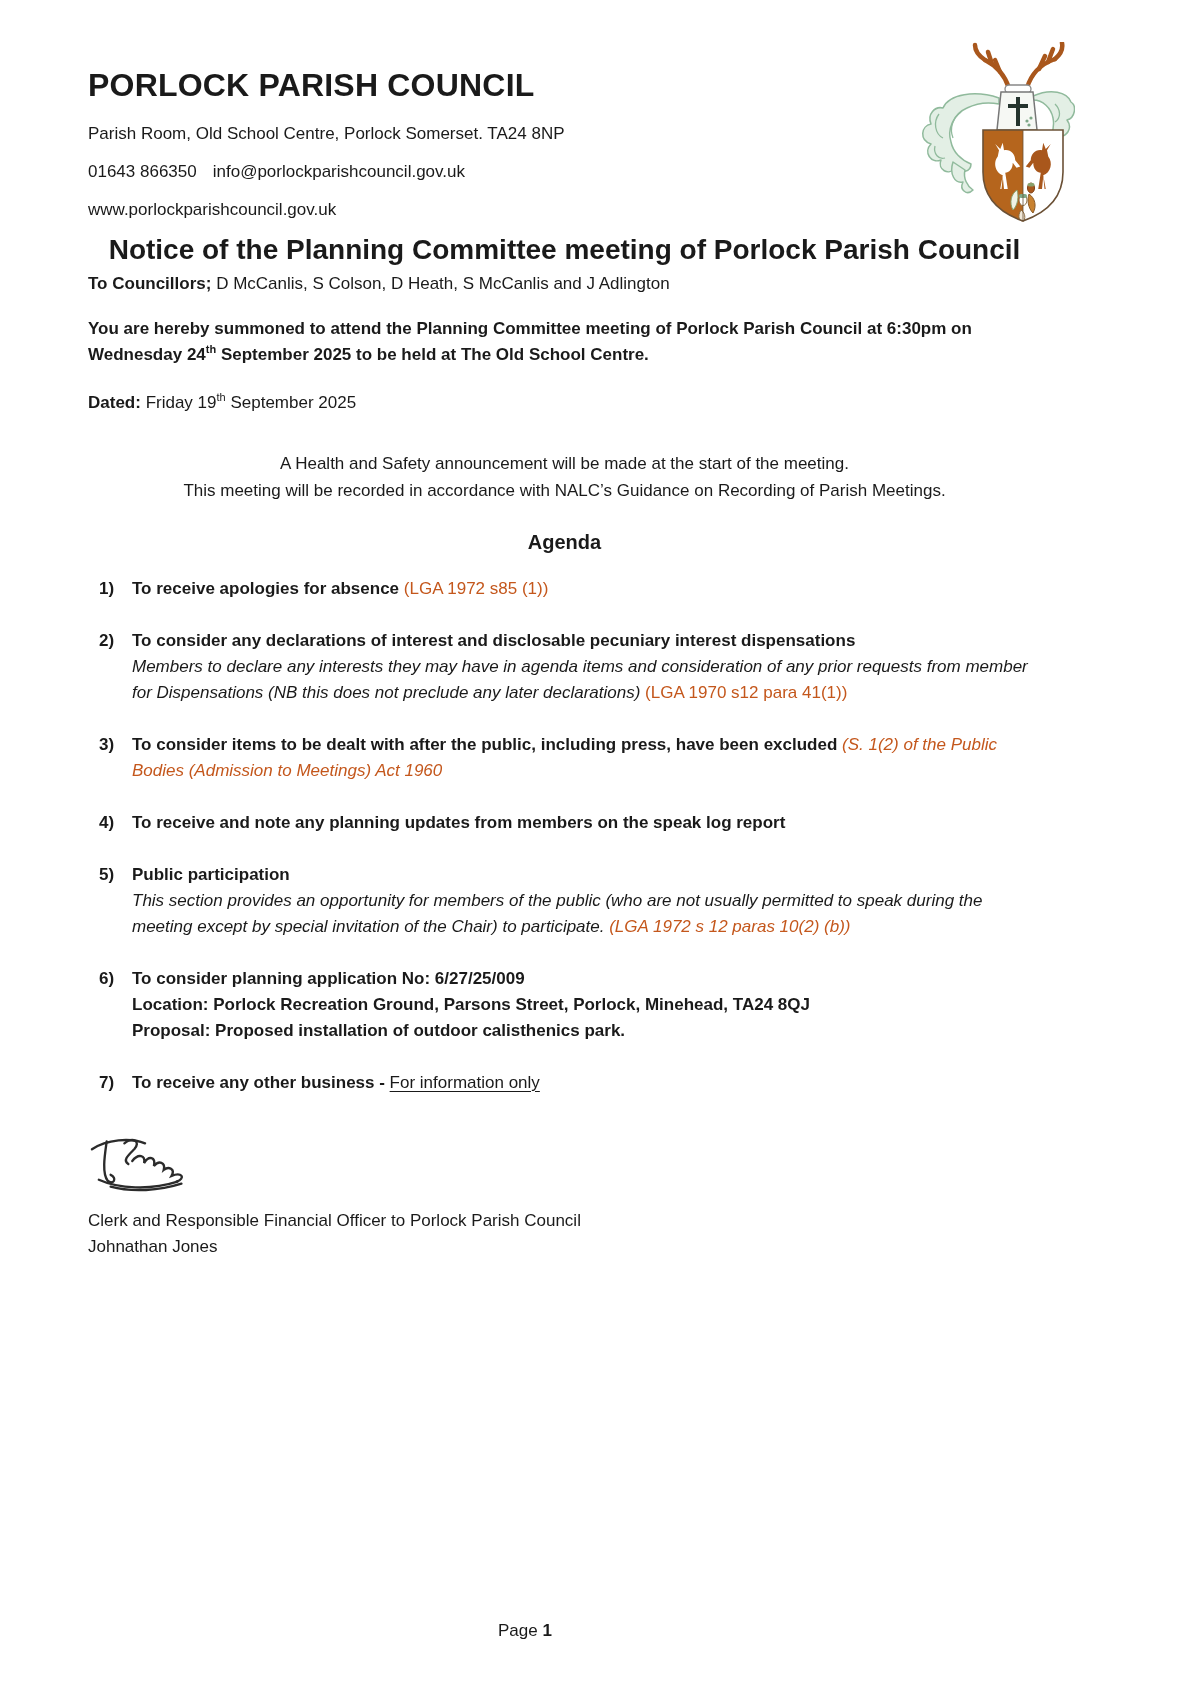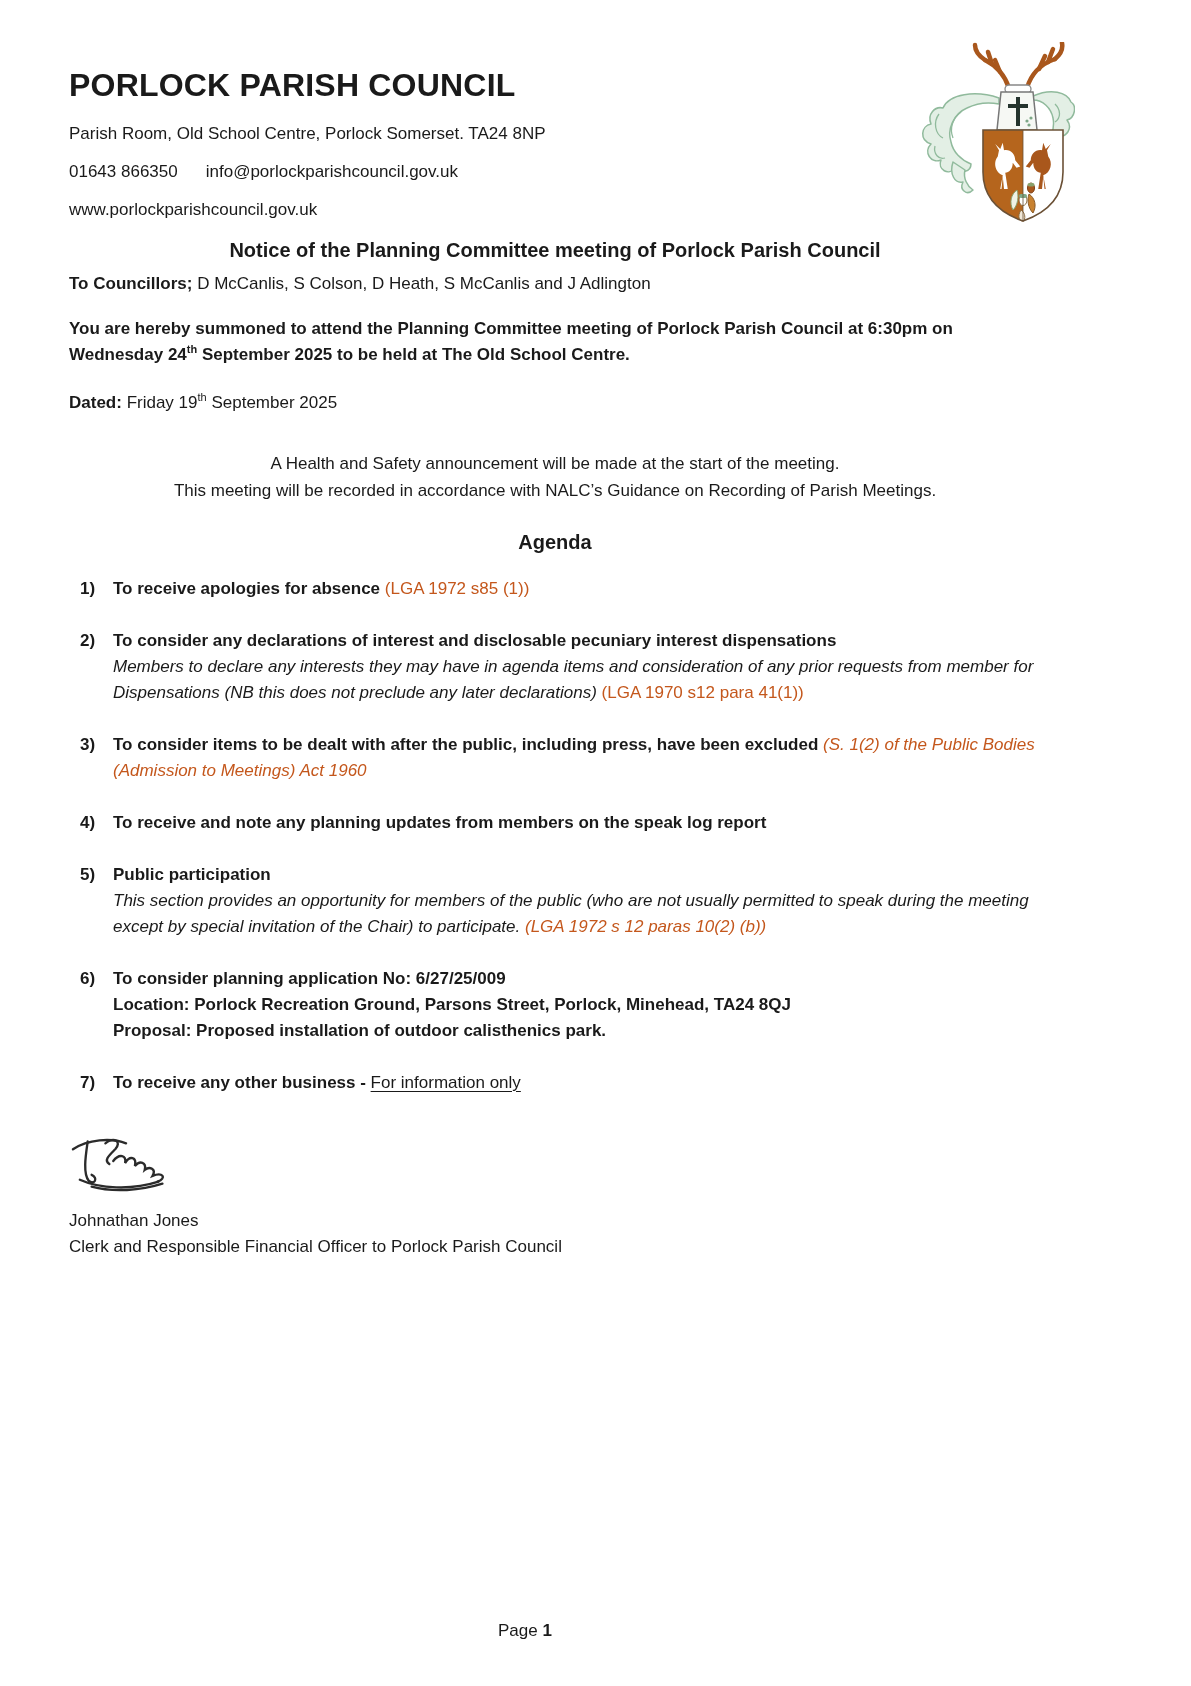--- a/index.html
+++ b/index.html
@@ -4,29 +4,29 @@
 <style>
   * { margin:0; padding:0; box-sizing:border-box; }
   html,body { background:#ffffff; }
   .page {
     position:relative;
     width:1191px; height:1686px;
     background:#ffffff;
     color:#1a1a1a;
     font-family:"Liberation Sans","DejaVu Sans",sans-serif;
     font-size:17px; line-height:26px;
-    padding:66px 150px 0 69px;
+    padding:66px 150px 0 88px;
     overflow:hidden;
     border-radius:6px;
   }
   .crest { position:absolute; top:42px; right:116px; width:170px; height:190px; }
   h1.doc-title { font-size:32px; line-height:38px; font-weight:700; margin-bottom:20px; letter-spacing:0.2px; }
   .contact { margin-bottom:19px; line-height:19px; }
-  .contact .email { margin-left:28px; }
-  .notice-title { text-align:center; font-weight:700; font-size:20px; line-height:24px; margin-top:7px; }
+  .contact .email { margin-left:16px; }
+  .notice-title { text-align:center; font-weight:700; font-size:28px; line-height:24px; margin-top:7px; }
   .to-line { margin-top:10px; line-height:24px; }
   .b { font-weight:700; }
   .i { font-style:italic; }
   .summons { font-weight:700; margin-top:20px; }
   .dated { margin-top:22px; }
   .center-block { text-align:center; margin-top:34px; line-height:27px; }
   .agenda-heading { text-align:center; font-weight:700; font-size:20px; line-height:24px; margin-top:26px; }
   ol.agenda { list-style:none; margin-top:22px; }
   ol.agenda > li { display:flex; margin-bottom:26px; }
   .num { flex:0 0 44px; padding-left:11px; font-weight:700; }
@@ -188,19 +188,19 @@
       <path d="M3,20 C18,10 42,8 57,14"></path>
       <path d="M18,12 C16,26 13,44 19,52 C25,57 29,49 22,46"></path>
       <path d="M36,14 C45,7 53,12 46,20 C40,26 34,31 40,35"></path>
       <path d="M44,32 C50,24 58,26 56,34 C61,26 68,28 66,37 C71,31 78,33 76,41 C81,37 88,40 84,47 C94,43 99,49 89,53"></path>
       <path d="M90,53 C62,62 30,60 10,51"></path>
       <path d="M22,58 C44,64 72,62 94,55"></path>
     </g>
   </svg>
 
   <div class="sig-block">
+    <div>Clerk and Responsible Financial Officer to Porlock Parish Council</div>
     <div>Johnathan Jones</div>
-    <div>Clerk and Responsible Financial Officer to Porlock Parish Council</div>
   </div>
 
   <div class="footer"><span>Page</span><b>1</b></div>
 
 </div>
 
 </body></html>

